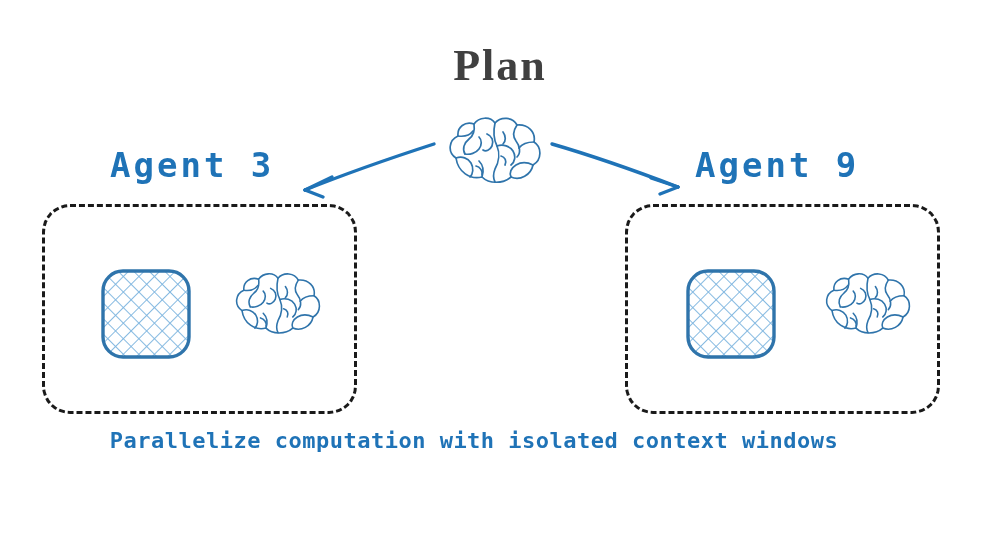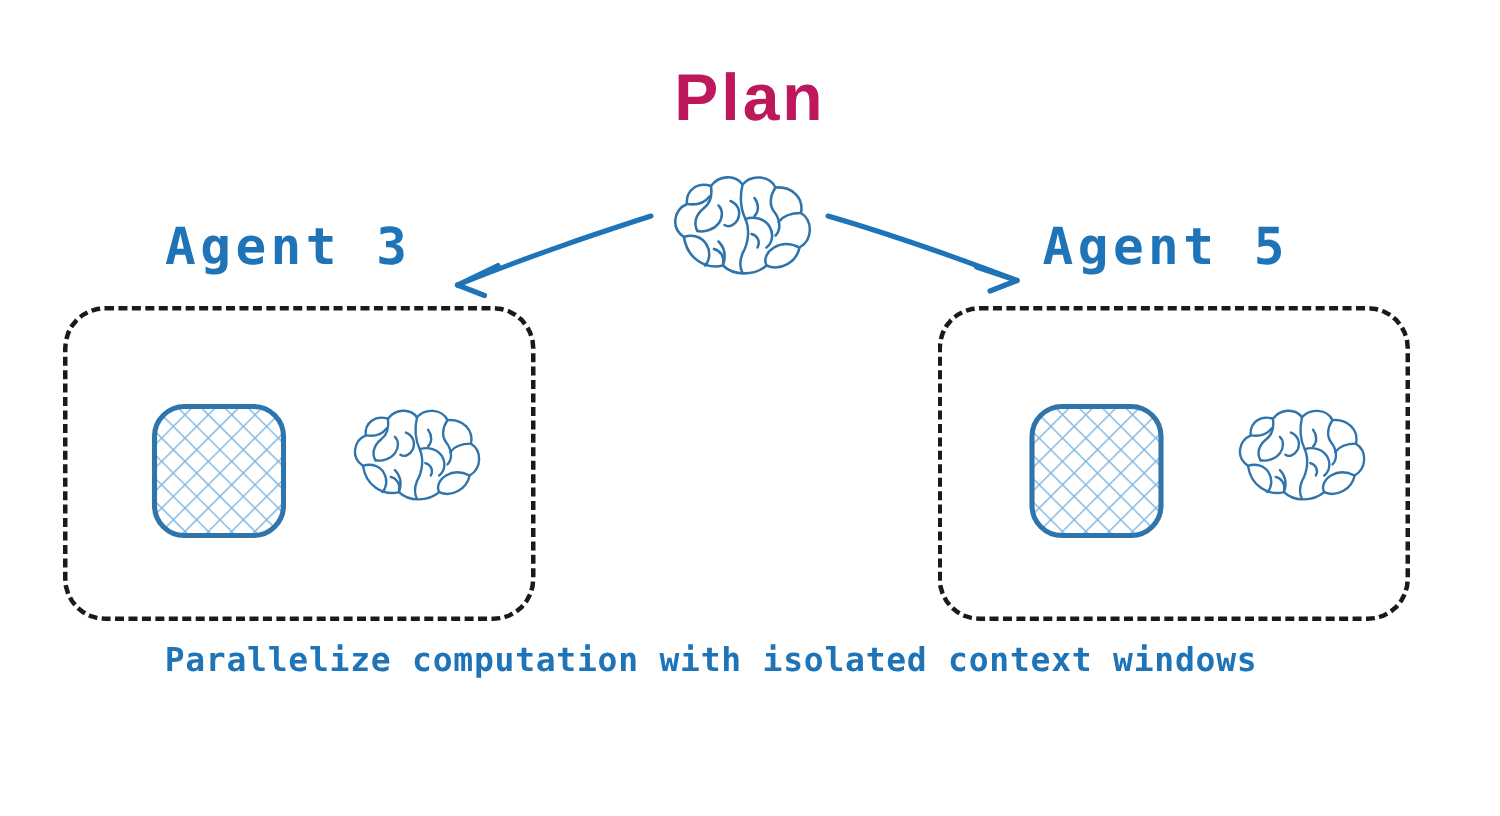--- a/index.html
+++ b/index.html
@@ -19,25 +19,25 @@
     overflow: hidden;
   }
 
   
   .plan-title {
     position: absolute;
     left: 0;
     top: 44px;
     width: 1000px;
     text-align: center;
-    font-family: Liberation Sans, sans-serif;
+    font-family: Liberation Serif, serif;
     font-size: 44px;
     font-weight: 700;
     letter-spacing: 2px;
-    color: #be185d;
+    color: #404040;
     line-height: 1;
     user-select: none;
   }
 
   
   .agent-label {
     position: absolute;
     font-family: "DejaVu Sans Mono", monospace;
     font-size: 34px;
     font-weight: 700;
@@ -187,21 +187,21 @@
         <path d="M54,34 C60,32 67,34 70,39 C73,44 72,50 68,53"></path>
         <path d="M39,65 C41,59 40,53 36,49"></path>
         <path d="M44,22 C49,24 51,29 49,34 C47,38 43,40 40,38"></path>
         <path d="M60,20 C63,24 63,29 60,32"></path>
         <path d="M58,44 C62,45 64,49 62,53"></path>
         <path d="M33,54 C37,55 40,59 39,63"></path>
       </g>
     </svg>
   </div>
 
-  <div class="agent-label" id="agent2-label">Agent 5</div>
+  <div class="agent-label" id="agent2-label">Agent 9</div>
 
   <div class="agent-box" id="agent2-box"></div>
 
   <div class="context-window" id="agent2-context">
     <svg viewBox="0 0 92 92" width="92" height="92" aria-hidden="true">
       <defs>
         <pattern id="hatchB" width="11" height="11" patternUnits="userSpaceOnUse" patternTransform="rotate(45)">
           <line x1="0" y1="0" x2="0" y2="11" stroke="#7fb6e0" stroke-width="1.9"></line>
           <line x1="0" y1="0" x2="11" y2="0" stroke="#7fb6e0" stroke-width="1.9"></line>
         </pattern>

